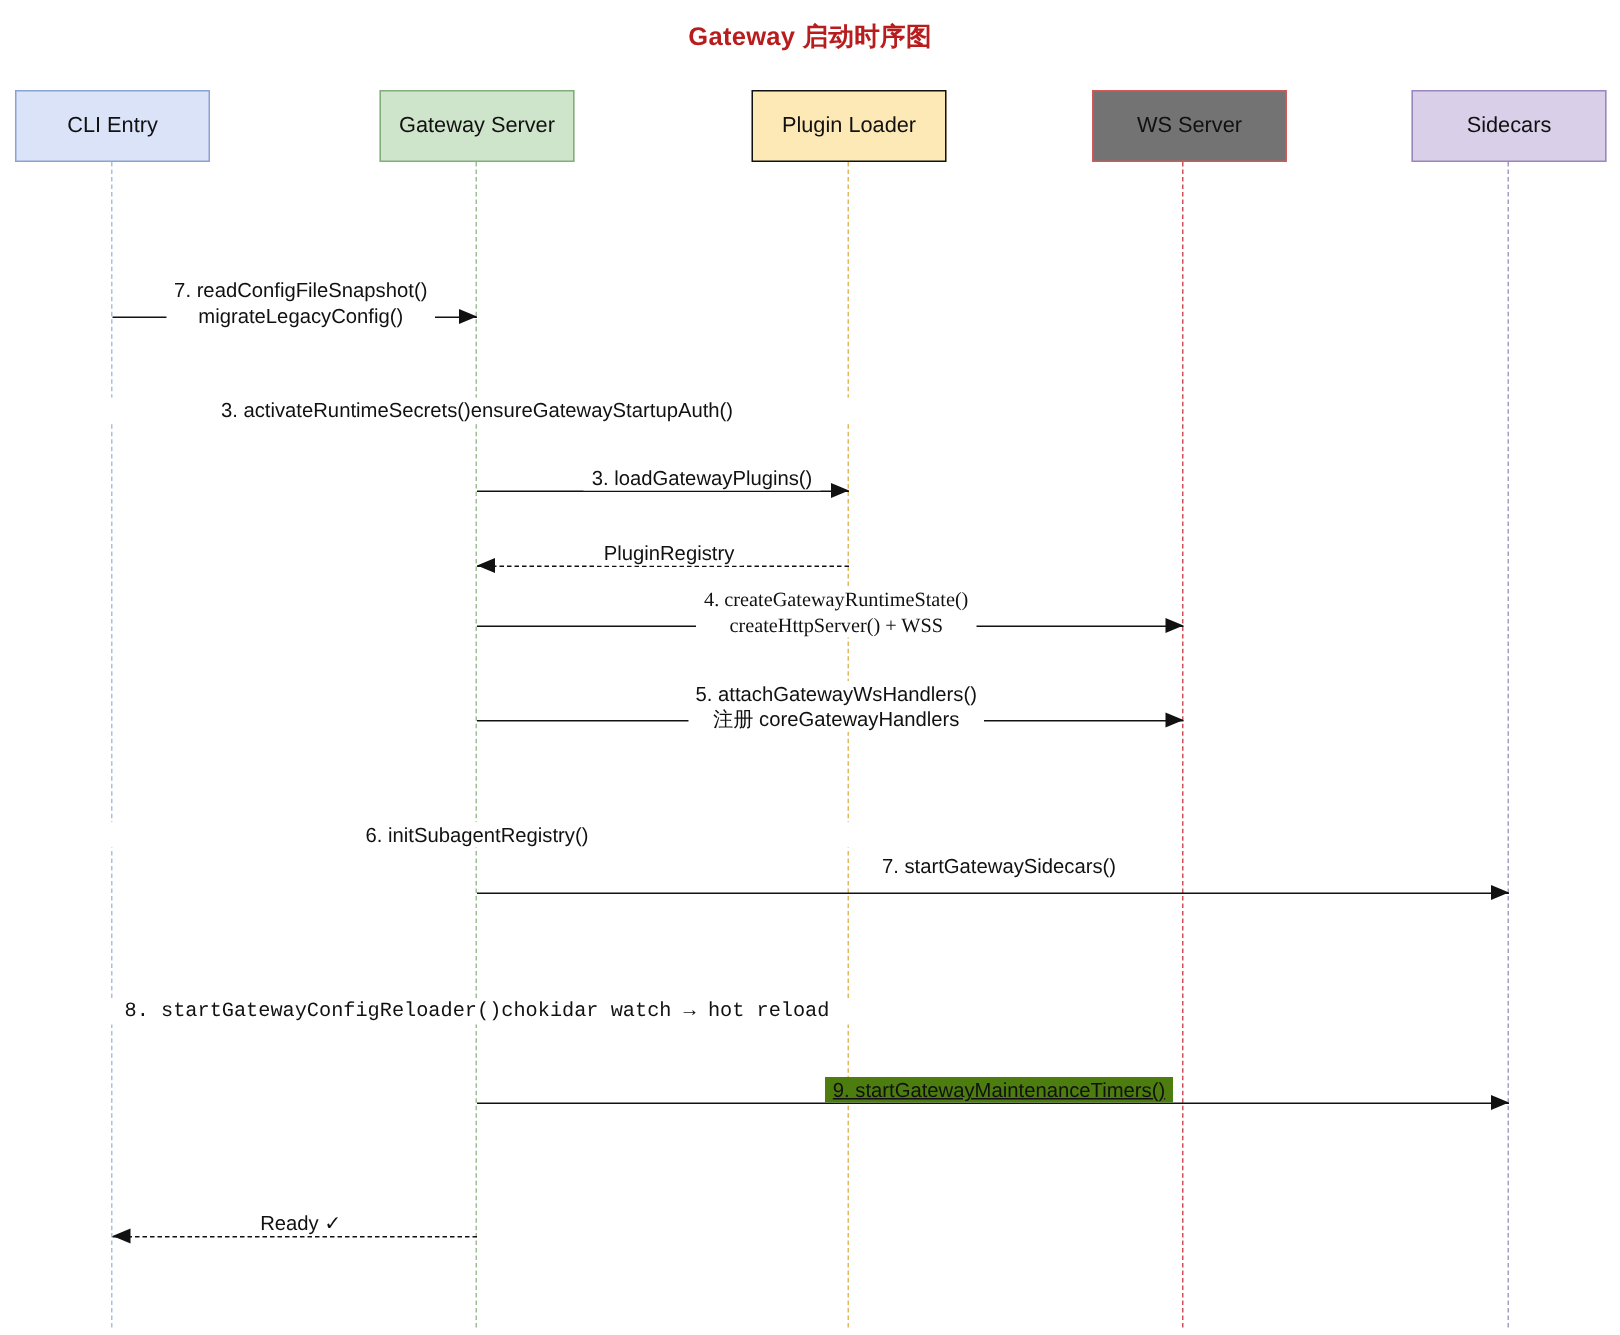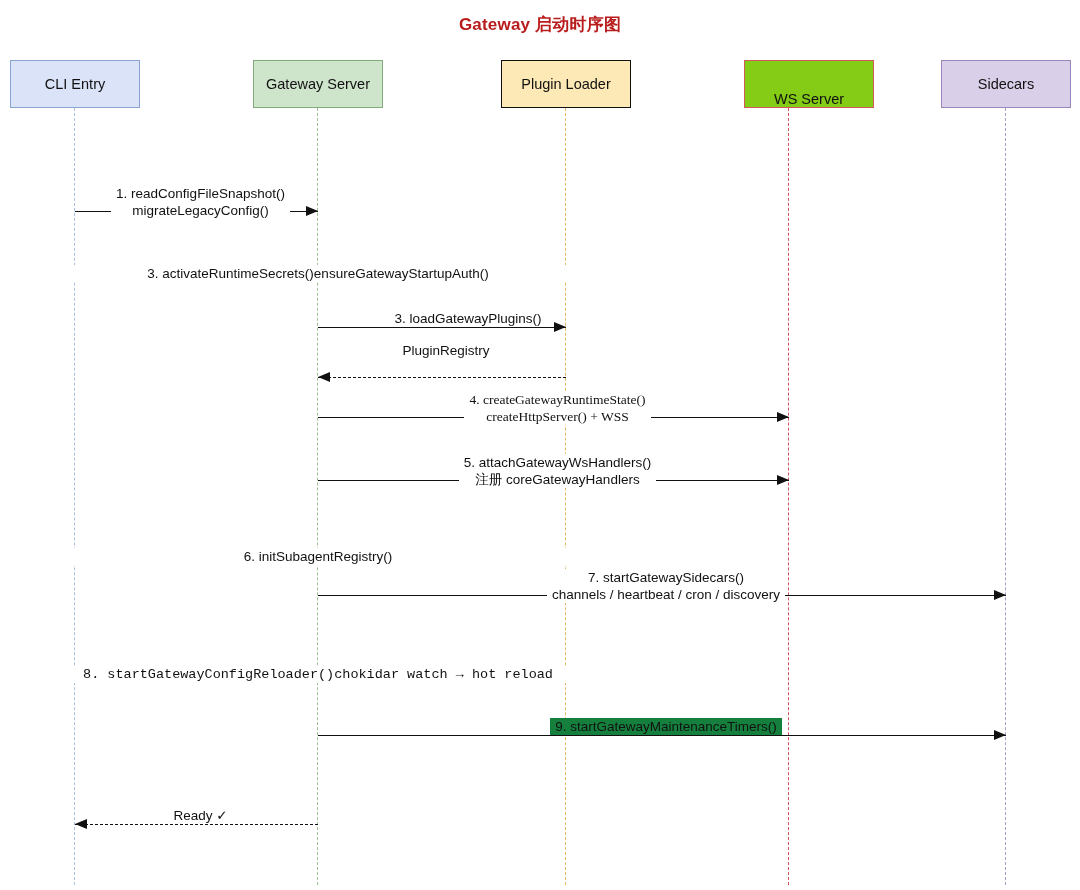--- a/index.html
+++ b/index.html
@@ -114,77 +114,77 @@
   <div id="participants-layer">
       <div class="participant-box" style="left: 10px; top: 60px; background: rgb(218, 227, 247); border-color: rgb(138, 164, 208); text-align: center;">
         <span>CLI Entry</span>
       </div>
       <div class="participant-box" style="left: 253px; top: 60px; background: rgb(207, 229, 203); border-color: rgb(131, 172, 124);">
         <span>Gateway Server</span>
       </div>
       <div class="participant-box" style="left: 501px; top: 60px; background: rgb(253, 233, 181);">
         <span>Plugin Loader</span>
       </div>
-      <div class="participant-box" style="left: 744px; top: 60px; background: #84cc16; border-color: rgb(208, 90, 90); align-items: flex-end;">
+      <div class="participant-box" style="left: 728px; top: 60px; background: #737373; border-color: rgb(208, 90, 90);">
         <span>WS Server</span>
       </div>
       <div class="participant-box" style="left: 941px; top: 60px; background: rgb(217, 207, 232); border-color: rgb(154, 134, 189);">
         <span>Sidecars</span>
       </div>
     </div>
   <div id="messages-layer">
       <div style="position: absolute; left: 0px; top: 0px; width: 1080px; height: 0px;">
         <div class="msg-line" style="left: 75px; top: 211px; width: 243px;"></div>
         <div class="arrow-head right" style="top: 206px; left: 306px;"></div>
-        <div class="msg-label" style="left: -103.5px; width: 600px; top: 185px; background: transparent;"><div style="display: inline-block; background: rgb(255, 255, 255); padding: 0px 5px;"><span>1. readConfigFileSnapshot()</span><span class="l2">migrateLegacyConfig()</span></div></div>
+        <div class="msg-label" style="left: -103.5px; width: 600px; top: 185px; background: transparent;"><div style="display: inline-block; background: rgb(255, 255, 255); padding: 0px 5px;"><span>7. readConfigFileSnapshot()</span><span class="l2">migrateLegacyConfig()</span></div></div>
       </div>
       <div style="position: absolute; left: 0px; top: 0px; width: 1080px; height: 0px;">
         <div class="self-label" style="top: 265px; left: 0px; width: 1080px; text-align: left; background: transparent; padding: 0px;">
           <div style="position: absolute; left: 18px; width: 600px; text-align: center; background: rgb(255, 255, 255);"><span>3. activateRuntimeSecrets()</span><span class="l2">ensureGatewayStartupAuth()</span></div>
         </div>
       </div>
       <div style="position: absolute; left: 0px; top: 0px; width: 1080px; height: 0px;">
         <div class="msg-line" style="left: 318px; top: 327px; width: 248px;"></div>
         <div class="arrow-head right" style="top: 322px; left: 554px;"></div>
         <div class="msg-label" style="left: 142px; width: 600px; top: 310px; background: transparent;"><div style="display: inline-block; background: rgb(255, 255, 255); padding: 0px 5px; margin-left: 44px;"><span>3. loadGatewayPlugins()</span></div></div>
       </div>
       <div style="position: absolute; left: 0px; top: 0px; width: 1080px; height: 0px;">
         <div class="msg-line dashed" style="left: 318px; top: 377px; width: 248px;"></div>
         <div class="arrow-head left" style="top: 372px; left: 318px;"></div>
-        <div class="msg-label" style="left: 142px; width: 600px; top: 342px; background: transparent;"><div style="display: inline-block; background: rgb(255, 255, 255); padding: 0px 5px;"><span>PluginRegistry</span></div></div>
+        <div class="msg-label" style="left: 142px; width: 600px; top: 360px; background: transparent;"><div style="display: inline-block; background: rgb(255, 255, 255); padding: 0px 5px;"><span>PluginRegistry</span></div></div>
       </div>
       <div style="position: absolute; left: 0px; top: 0px; width: 1080px; height: 0px;">
         <div class="msg-line" style="left: 318px; top: 417px; width: 471px;"></div>
         <div class="arrow-head right" style="top: 412px; left: 777px;"></div>
         <div class="msg-label" style="left: 253.5px; width: 600px; top: 391px; background: transparent;"><div style="display: inline-block; background: rgb(255, 255, 255); padding: 0px 5px; font-family: Liberation Serif, serif;"><span>4. createGatewayRuntimeState()</span><span class="l2">createHttpServer() + WSS</span></div></div>
       </div>
       <div style="position: absolute; left: 0px; top: 0px; width: 1080px; height: 0px;">
         <div class="msg-line" style="left: 318px; top: 480px; width: 471px;"></div>
         <div class="arrow-head right" style="top: 475px; left: 777px;"></div>
         <div class="msg-label" style="left: 253.5px; width: 600px; top: 454px; background: transparent;"><div style="display: inline-block; background: rgb(255, 255, 255); padding: 0px 5px;"><span>5. attachGatewayWsHandlers()</span><span class="l2">注册 coreGatewayHandlers</span></div></div>
       </div>
       <div style="position: absolute; left: 0px; top: 0px; width: 1080px; height: 0px;">
         <div class="self-label" style="top: 548px; left: 0px; width: 1080px; text-align: left; background: transparent; padding: 0px;">
           <div style="position: absolute; left: 18px; width: 600px; text-align: center; background: rgb(255, 255, 255);"><span>6. initSubagentRegistry()</span></div>
         </div>
       </div>
       <div style="position: absolute; left: 0px; top: 0px; width: 1080px; height: 0px;">
         <div class="msg-line" style="left: 318px; top: 595px; width: 688px;"></div>
         <div class="arrow-head right" style="top: 590px; left: 994px;"></div>
-        <div class="msg-label" style="left: 362px; width: 600px; top: 569px; background: transparent;"><div style="display: inline-block; background: rgb(255, 255, 255); padding: 0px 5px;"><span>7. startGatewaySidecars()</span><span class="l2">channels / heartbeat / cron / discovery</span></div></div>
+        <div class="msg-label" style="left: 362px; width: 600px; top: 569px; background: transparent;"><div style="display: inline-block; background: rgb(255, 255, 255); padding: 0px 5px;"><span>7. startGatewaySidecars()</span></div></div>
       </div>
       <div style="position: absolute; left: 0px; top: 0px; width: 1080px; height: 0px;">
         <div class="self-label" style="top: 666px; left: 0px; width: 1080px; text-align: left; background: transparent; padding: 0px;">
           <div style="position: absolute; left: 18px; width: 600px; text-align: center; background: rgb(255, 255, 255); font-family: Liberation Mono, monospace;"><span>8. startGatewayConfigReloader()</span><span class="l2">chokidar watch → hot reload</span></div>
         </div>
       </div>
       <div style="position: absolute; left: 0px; top: 0px; width: 1080px; height: 0px;">
         <div class="msg-line" style="left: 318px; top: 735px; width: 688px;"></div>
         <div class="arrow-head right" style="top: 730px; left: 994px;"></div>
-        <div class="msg-label" style="left: 362px; width: 600px; top: 718px; background: transparent;"><div style="display: inline-block; background: #15803d; padding: 0px 5px;"><span>9. startGatewayMaintenanceTimers()</span></div></div>
+        <div class="msg-label" style="left: 362px; width: 600px; top: 718px; background: transparent;"><div style="display: inline-block; background: #4d7c0f; padding: 0px 5px; text-decoration: underline;"><span>9. startGatewayMaintenanceTimers()</span></div></div>
       </div>
       <div style="position: absolute; left: 0px; top: 0px; width: 1080px; height: 0px;">
         <div class="msg-line dashed" style="left: 75px; top: 824px; width: 243px;"></div>
         <div class="arrow-head left" style="top: 819px; left: 75px;"></div>
         <div class="msg-label" style="left: -103.5px; width: 600px; top: 807px; background: transparent;"><div style="display: inline-block; background: rgb(255, 255, 255); padding: 0px 5px;"><span>Ready ✓</span></div></div>
       </div>
     </div>
 
 </div>
 

